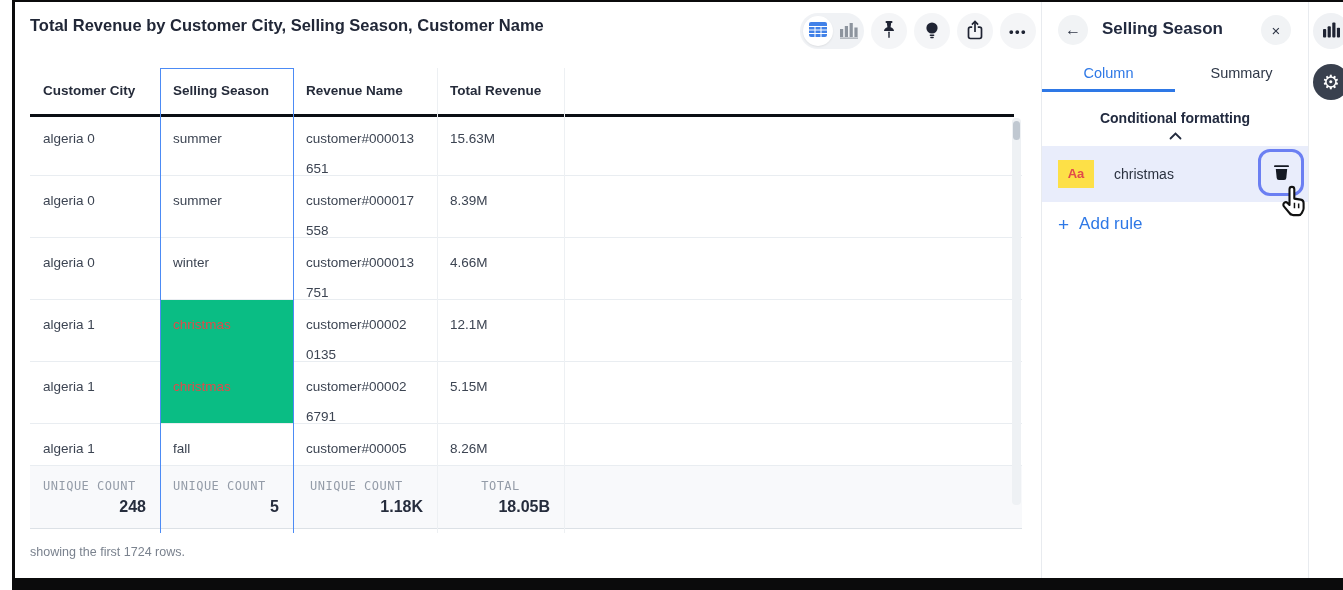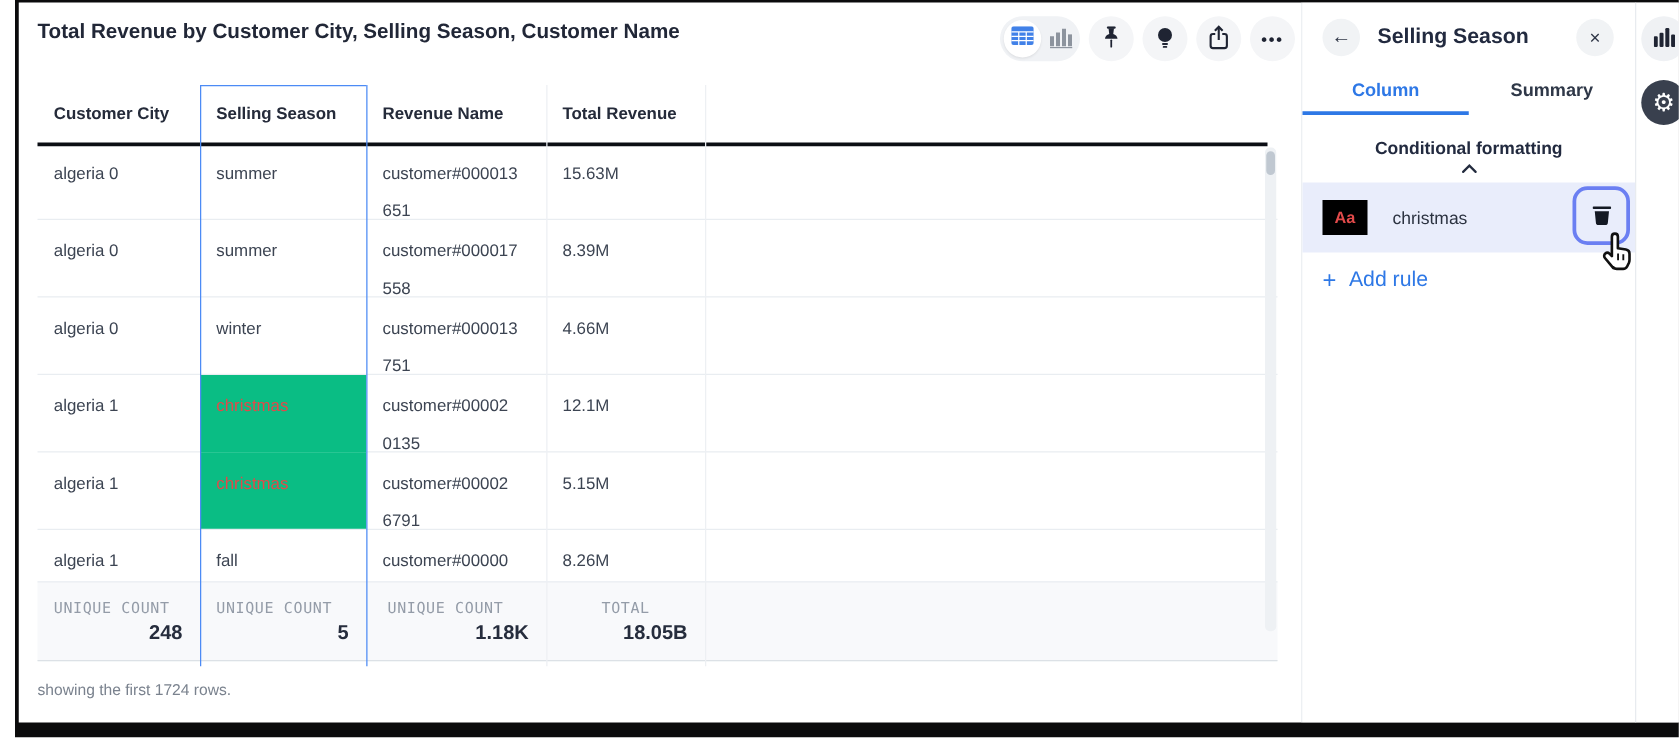--- a/index.html
+++ b/index.html
@@ -49,28 +49,28 @@
   .rows-note { position:absolute; left:15px; top:543px; font-size:12.5px; color:#7A828E; }
 
   
   .vdiv { position:absolute; top:0; width:1px; height:576px; background:#E8EBEF; }
   .panel { position:absolute; left:1027px; top:0; width:266px; height:576px; background:#fff; }
   .panel-header { position:absolute; left:0; top:0; width:266px; height:52px; }
   .circle-btn { position:absolute; width:30px; height:30px; border-radius:50%; background:#F1F3F5; border:none; display:flex; align-items:center; justify-content:center; font-size:16px; color:#2F3646; cursor:pointer; }
   .back-btn { left:16px; top:13px; }
   .close-btn { left:219px; top:13px; font-size:15px; }
   .panel-title { position:absolute; left:60px; top:17px; font-size:17px; font-weight:700; color:#222A3F; }
-  .tabs { position:absolute; left:0; top:56px; width:266px; height:34px; display:flex;font-weight:bold; }
+  .tabs { position:absolute; left:0; top:56px; width:266px; height:34px; display:flex; }
   .tab { width:133px; text-align:center; font-size:14.5px; line-height:30px; cursor:pointer; color:#2F3848; }
   .tab.active { color:#2E78E6; }
   .tab-underline { position:absolute; left:0; top:87px; width:133px; height:3px; background:#2E78E6; }
   .section-head { position:absolute; left:16px; top:108px; width:234px; display:flex; justify-content:space-between; align-items:center; cursor:pointer;flex-direction:column; }
   .section-title { font-size:14px; font-weight:700; color:#222A3F; }
   .rule-row { position:absolute; left:0; top:144px; width:266px; height:56px; background:#E9EDFB; cursor:pointer; }
-  .swatch { position:absolute; left:16px; top:14px; width:36px; height:28px; border-radius:0; background:#000000; color:#E14A4A; font-size:13px; font-weight:700; text-align:center; line-height:28px; }
+  .swatch { position:absolute; left:16px; top:14px; width:36px; height:28px; border-radius:0; background:#fde047; color:#E14A4A; font-size:13px; font-weight:700; text-align:center; line-height:28px; }
   .rule-label { position:absolute; left:72px; top:0; font-size:14px; color:#2B3240; line-height:56px; }
   .delete-btn { position:absolute; left:216px; top:3px; width:46px; height:47px; border-radius:12px; border:3px solid #6B7FF2; background:#E9EDFB; display:flex; align-items:center; justify-content:center; cursor:pointer; }
   .cursor-img { position:absolute; left:1261px; top:181px; z-index:20; }
   .add-rule { position:absolute; left:16px; top:212px; display:flex; align-items:center; gap:10px; background:none; border:none; cursor:pointer; }
   .add-plus { font-size:19px; font-weight:400; color:#2E78E6; line-height:1; }
   .add-label { font-size:17px; color:#2E78E6; }
 
   
   .rail { position:absolute; left:1293px; top:0; width:39px; height:576px; background:#fff; border-left:1px solid #E8EBEF; }
   .rail-btn { position:absolute; left:4px; width:36px; height:36px; border-radius:50%; border:none; display:flex; align-items:center; justify-content:center; cursor:pointer; }
@@ -190,21 +190,21 @@
         <div class="td c0">algeria 1</div>
         <div class="td c1 hl">christmas</div>
         <div class="td c2 wrap">customer#00002
 6791</div>
         <div class="td c3">5.15M</div>
         <div class="td c4"></div>
       </div>
       <div class="trow clipped">
         <div class="td c0">algeria 1</div>
         <div class="td c1">fall</div>
-        <div class="td c2 wrap">customer#00000</div>
+        <div class="td c2 wrap">customer#00005</div>
         <div class="td c3">8.26M</div>
         <div class="td c4"></div>
       </div>
 
       <div class="tfoot">
         <div class="fcell c0">
           <div class="flabel">UNIQUE COUNT</div>
           <div class="fvalue">248</div>
         </div>
         <div class="fcell c1">

